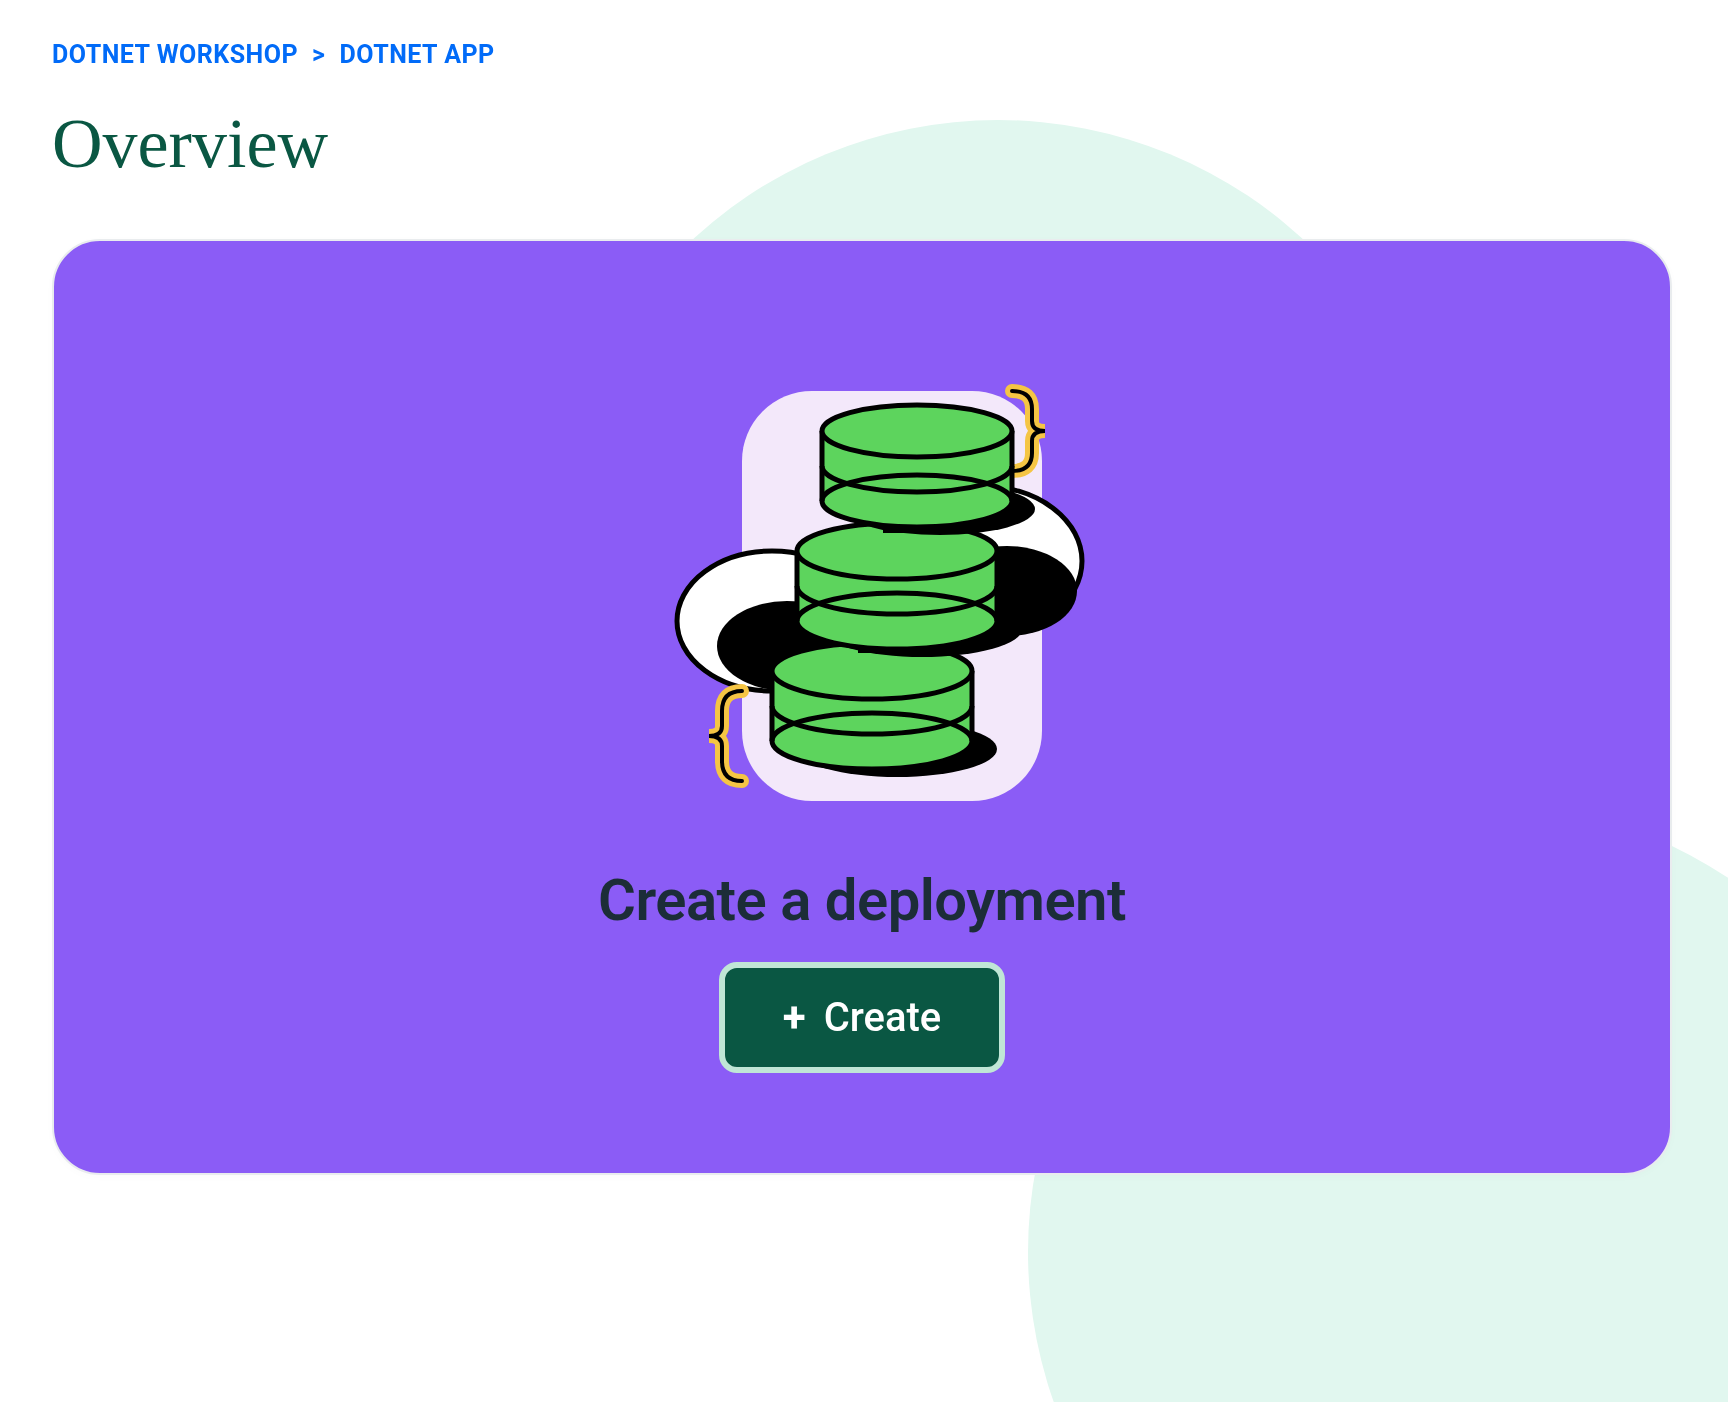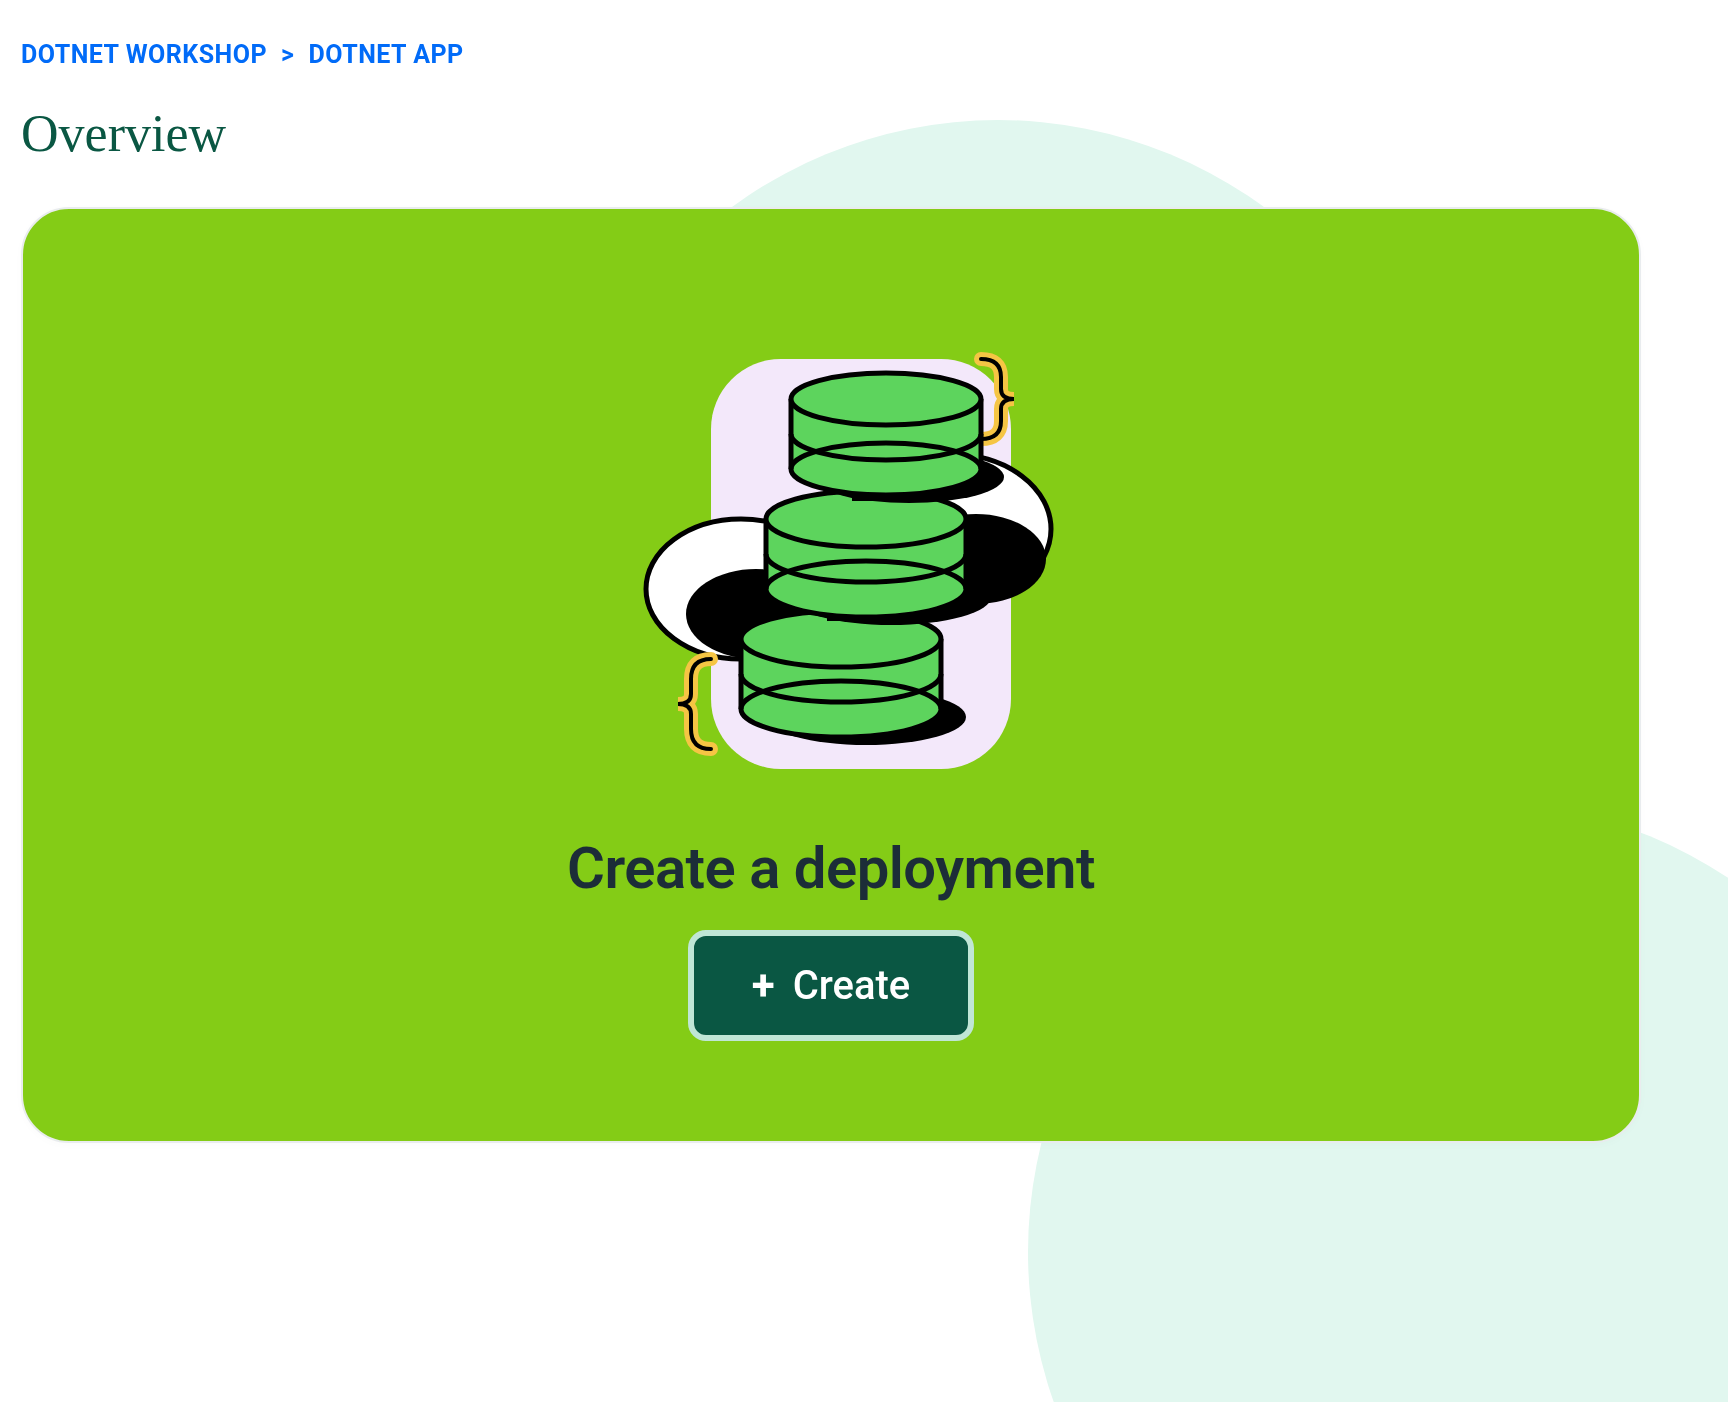--- a/index.html
+++ b/index.html
@@ -31,21 +31,21 @@
       height: 900px;
       border-radius: 50%;
       background: #e1f7ef;
       bottom: -300px;
       right: -200px;
       z-index: 0;
     }
     .container {
       position: relative;
       z-index: 1;
-      padding: 40px 21px;
+      padding: 40px 52px;
     }
     .breadcrumb {
       display: flex;
       align-items: center;
       gap: 14px;
       font-size: 25px;
       font-weight: 700;
       letter-spacing: 0.5px;
       margin-bottom: 35px;
     }
@@ -53,27 +53,27 @@
       color: #016BF8;
       text-decoration: none;
       cursor: pointer;
     }
     .breadcrumb-separator {
       color: #016BF8;
       font-weight: 700;
     }
     .page-title {
       font-family: Georgia, 'Times New Roman', serif;
-      font-size: 52px;
+      font-size: 70px;
       font-weight: 400;
       color: #0a5743;
-      margin-bottom: 44px;
+      margin-bottom: 55px;
     }
     .card {
-      background: #84cc16;
+      background: #8b5cf6;
       border: 2px solid #e9ecee;
       border-radius: 48px;
       padding: 100px 60px 100px;
       display: flex;
       flex-direction: column;
       align-items: center;
       width: 1620px;
       box-shadow: 0 2px 8px rgba(0,0,0,0.02);
     }
     .illustration {

